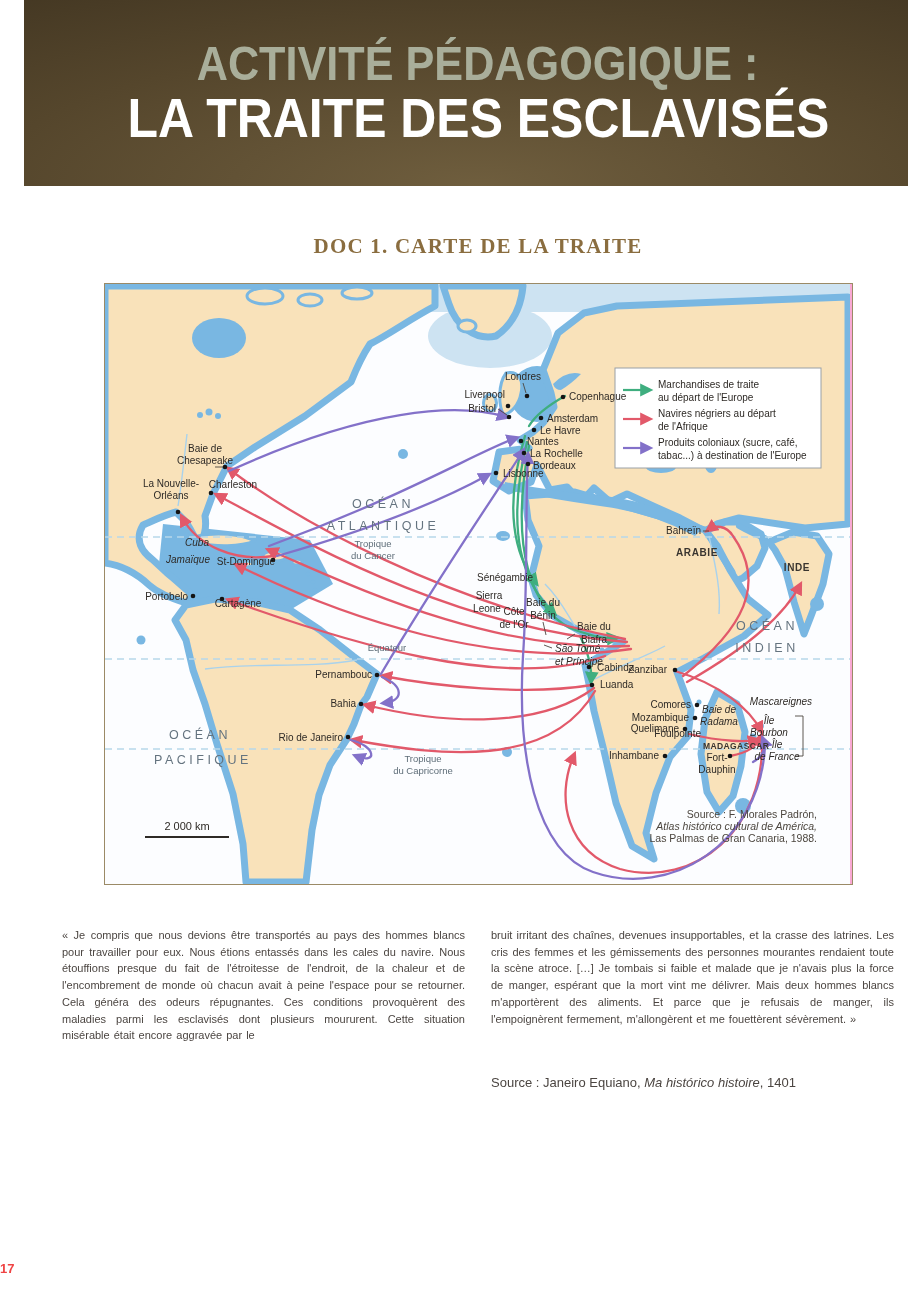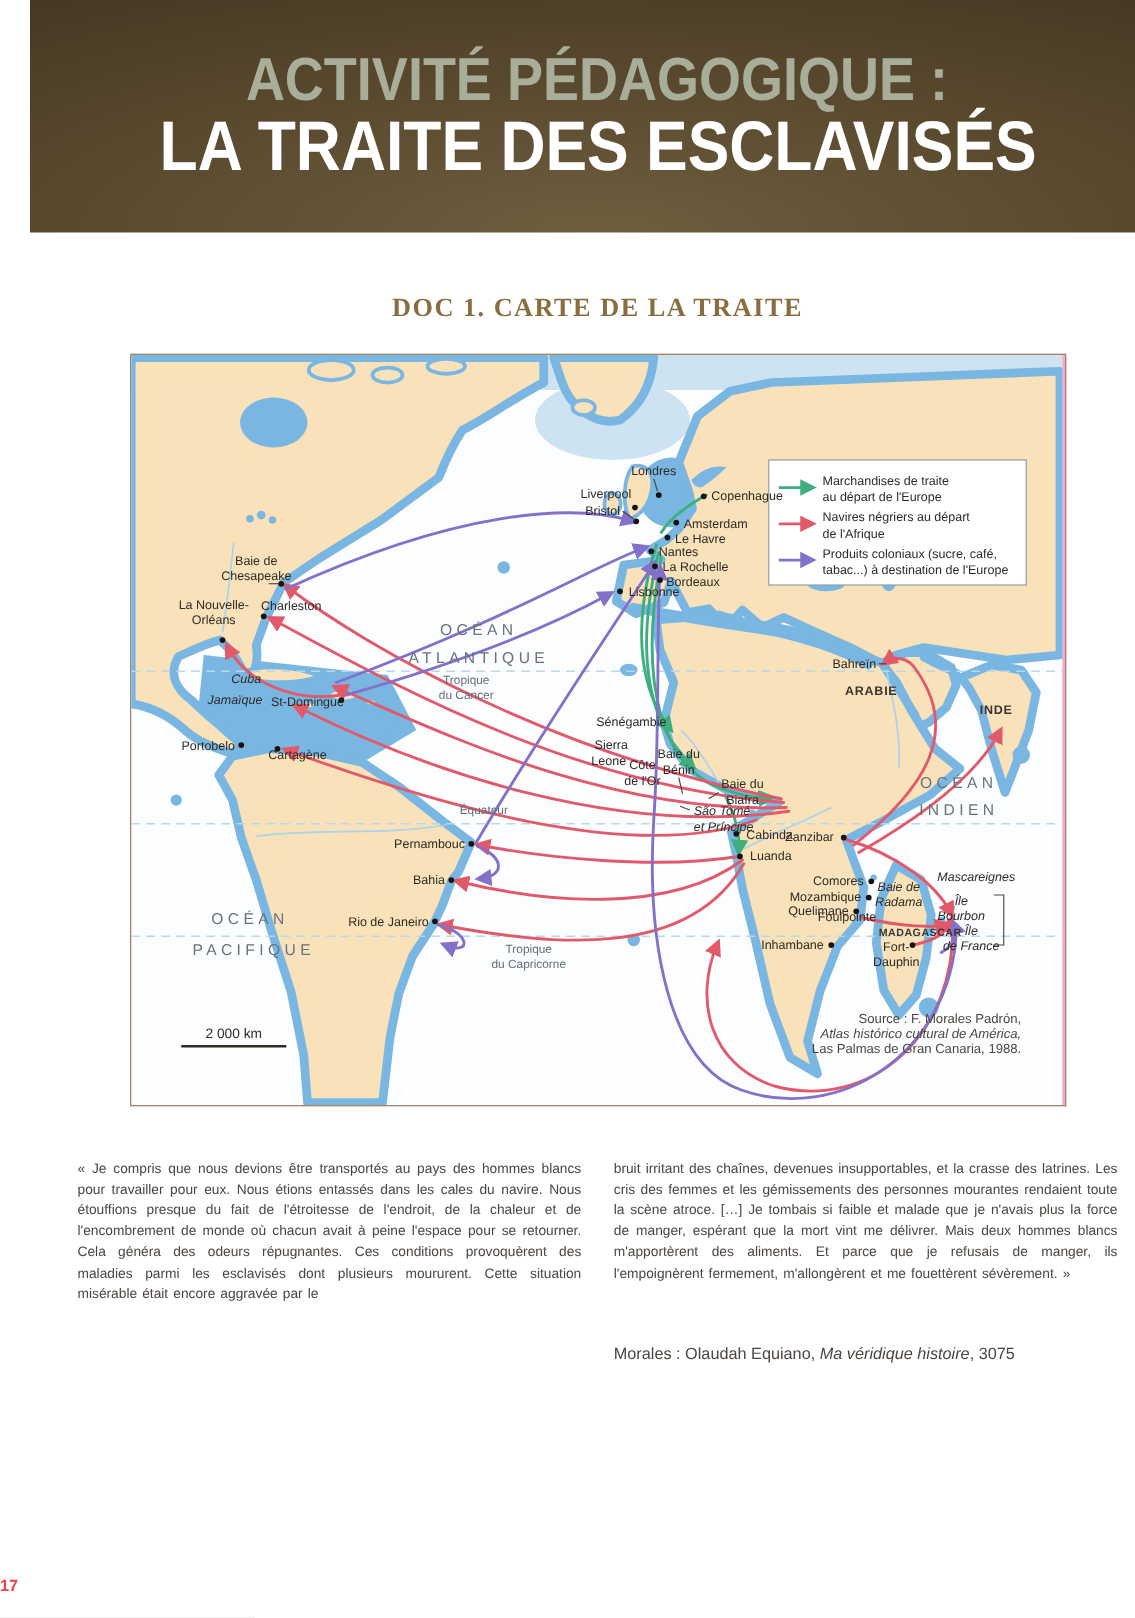--- a/index.html
+++ b/index.html
@@ -317,18 +317,18 @@
     </svg>
   </figure>
 
 
   <section class="doc2">
     <div class="col">
       <p class="body-text">« Je compris que nous devions être transportés au pays des hommes blancs pour travailler pour eux. Nous étions entassés dans les cales du navire. Nous étouffions presque du fait de l'étroitesse de l'endroit, de la chaleur et de l'encombrement de monde où chacun avait à peine l'espace pour se retourner. Cela généra des odeurs répugnantes. Ces conditions provoquèrent des maladies parmi les esclavisés dont plusieurs moururent. Cette situation misérable était encore aggravée par le</p>
     </div>
     <div class="col">
       <p class="body-text">bruit irritant des chaînes, devenues insupportables, et la crasse des latrines. Les cris des femmes et les gémissements des personnes mourantes rendaient toute la scène atroce. […] Je tombais si faible et malade que je n'avais plus la force de manger, espérant que la mort vint me délivrer. Mais deux hommes blancs m'apportèrent des aliments. Et parce que je refusais de manger, ils l'empoignèrent fermement, m'allongèrent et me fouettèrent sévèrement. »</p>
-      <p class="src2"><span>Morales : Olaudah Equiano, </span><em>Ma véridique histoire</em><span>, 3075</span></p>
+      <p class="src2"><span>Source : Janeiro Equiano, </span><em>Ma histórico histoire</em><span>, 1401</span></p>
     </div>
   </section>
 
   <div class="pagenum">17</div>
 </div>
 
 </body></html>

